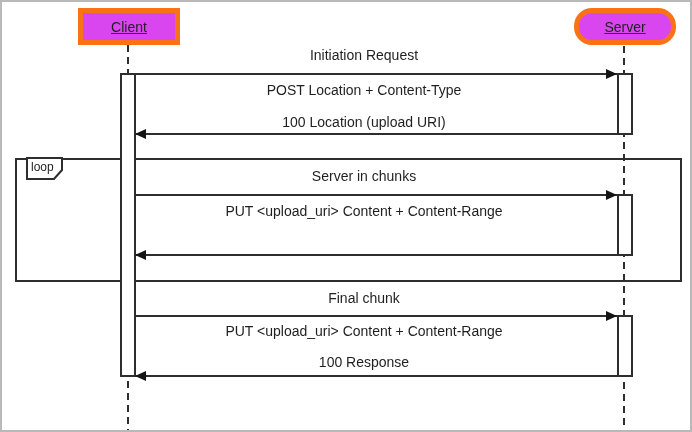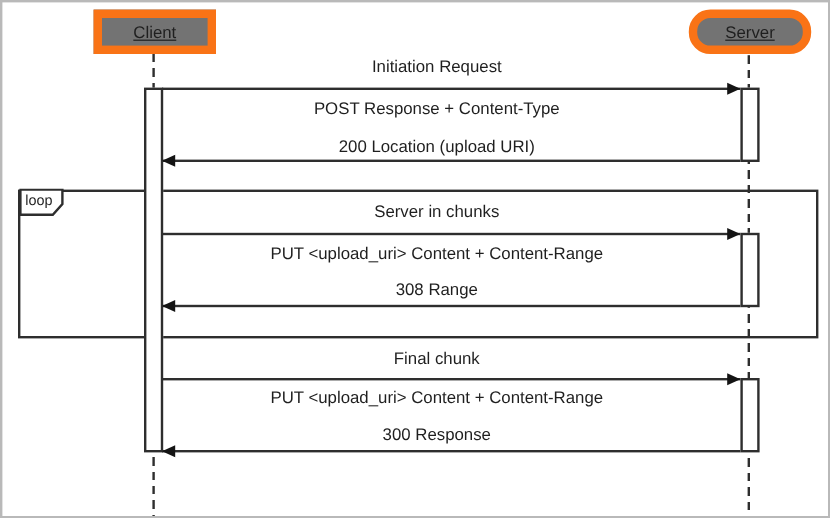--- a/index.html
+++ b/index.html
@@ -4,21 +4,21 @@
 <style>
   html,body { margin:0; padding:0; background:#e8e8e8; }
   .canvas {
     position:relative; width:692px; height:432px; box-sizing:border-box;
     background:#ffffff; border:2px solid #b9b9b9; overflow:hidden;
     font-family:"Liberation Sans","DejaVu Sans",sans-serif; color:#1f1f1f;
   }
   .abs { position:absolute; }
   
   .actor {
-    box-sizing:border-box; border:7px solid #f97316; background:#737373;
+    box-sizing:border-box; border:5px solid #f97316; background:#d946ef;
     display:flex; align-items:center; justify-content:center;
     font-size:14px; z-index:6;
   }
   .actor span { text-decoration:underline; }
   
   .lifeline {
     width:2px; z-index:1;
     background:repeating-linear-gradient(180deg,#2e2e2e 0 7px,transparent 7px 12px);
   }
   
@@ -40,21 +40,21 @@
   }
   
   .lbl {
     left:122px; width:480px; text-align:center; font-size:14px; line-height:16px;
     z-index:6; white-space:nowrap;
   }
   
   .frame {
     box-sizing:border-box; border:2px solid #2e2e2e; background:transparent; z-index:2;
   }
-  .loop-tab { left:14px; top:155px; width:38px; height:24px; z-index:5; }
+  .loop-tab { left:24px; top:155px; width:38px; height:24px; z-index:5; }
   .loop-tab svg { position:absolute; left:0; top:0; }
   .loop-tab span {
     position:absolute; left:5px; top:3px; font-size:12px; line-height:14px;
   }
 </style>
 </head>
 <body>
 
 <div class="canvas">
 
@@ -77,34 +77,33 @@
   <div class="abs actor" style="left:76px; top:6px; width:102px; height:37px;">
     <span>Client</span>
   </div>
   <div class="abs actor" style="left:572px; top:6px; width:102px; height:37px;border-radius:18px;">
     <span>Server</span>
   </div>
 
   <div class="abs lbl" style="top:45px;">Initiation Request</div>
   <div class="abs msg-line" style="left:133px; top:71px; width:482px;"></div>
   <div class="abs arrow-right" style="left:604px; top:67px;"></div>
-  <div class="abs lbl" style="top:80px;">POST Response + Content-Type</div>
-  <div class="abs lbl" style="top:112px;">200 Location (upload URI)</div>
+  <div class="abs lbl" style="top:80px;">POST Location + Content-Type</div>
+  <div class="abs lbl" style="top:112px;">100 Location (upload URI)</div>
   <div class="abs msg-line" style="left:133px; top:131px; width:482px;"></div>
   <div class="abs arrow-left" style="left:133px; top:127px;"></div>
 
   <div class="abs lbl" style="top:166px;">Server in chunks</div>
   <div class="abs msg-line" style="left:133px; top:192px; width:482px;"></div>
   <div class="abs arrow-right" style="left:604px; top:188px;"></div>
   <div class="abs lbl" style="top:201px;">PUT &lt;upload_uri&gt; Content + Content-Range</div>
-  <div class="abs lbl" style="top:231px;">308 Range</div>
   <div class="abs msg-line" style="left:133px; top:252px; width:482px;"></div>
   <div class="abs arrow-left" style="left:133px; top:248px;"></div>
 
   <div class="abs lbl" style="top:288px;">Final chunk</div>
   <div class="abs msg-line" style="left:133px; top:313px; width:482px;"></div>
   <div class="abs arrow-right" style="left:604px; top:309px;"></div>
   <div class="abs lbl" style="top:321px;">PUT &lt;upload_uri&gt; Content + Content-Range</div>
-  <div class="abs lbl" style="top:352px;">300 Response</div>
+  <div class="abs lbl" style="top:352px;">100 Response</div>
   <div class="abs msg-line" style="left:133px; top:373px; width:482px;"></div>
   <div class="abs arrow-left" style="left:133px; top:369px;"></div>
 
 </div>
 
 </body></html>

